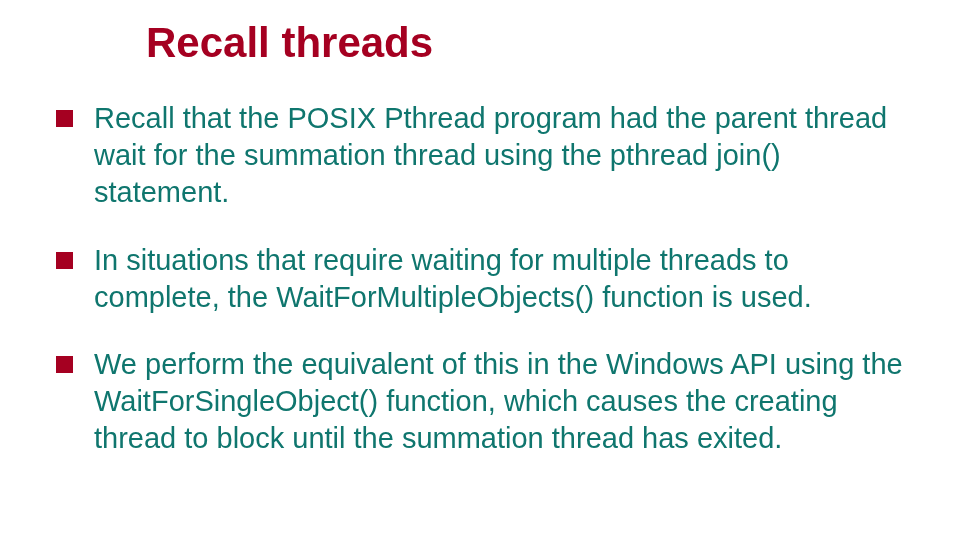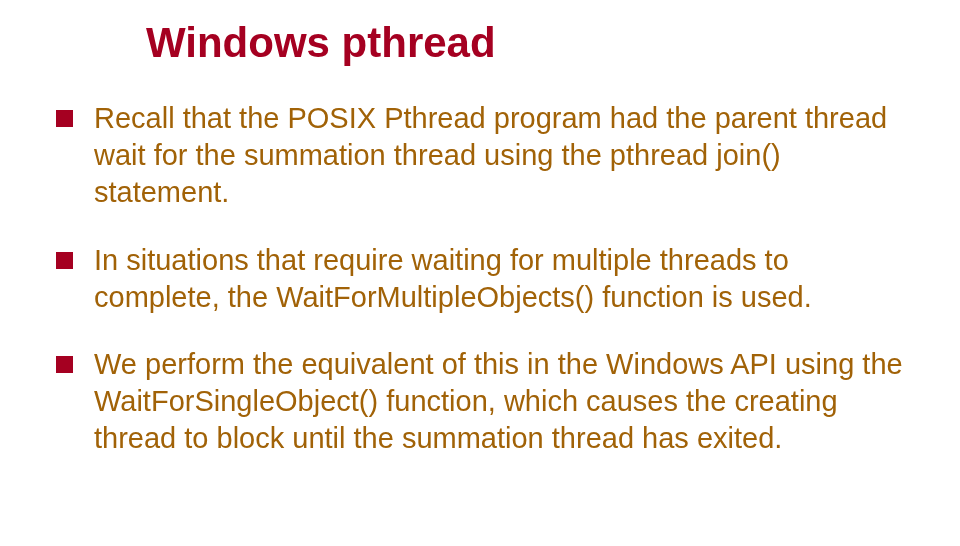--- a/index.html
+++ b/index.html
@@ -28,39 +28,39 @@
     list-style: none;
     margin: 0;
     padding: 0;
   }
   .bullet {
     position: relative;
     padding-left: 38px;
     margin-bottom: 30px;
     font-size: 29px;
     line-height: 1.28;
-    color: #a16207;
+    color: #0f766e;
   }
   .bullet:last-child {
     margin-bottom: 0;
   }
   .sq {
     position: absolute;
     left: 0;
     top: 10px;
     width: 17px;
     height: 17px;
     background: #a50021;
   }
 </style>
 </head>
 <body>
 
 <div class="slide">
-  <h1 class="title">Windows pthread</h1>
+  <h1 class="title">Recall threads</h1>
   <ul class="bullets">
     <li class="bullet">
       <span class="sq"></span>
       <span>Recall that the POSIX Pthread program had the parent thread wait for the summation thread using the pthread join() statement.</span>
     </li>
     <li class="bullet">
       <span class="sq"></span>
       <span>In situations that require waiting for multiple threads to complete, the WaitForMultipleObjects() function is used.</span>
     </li>
     <li class="bullet">

